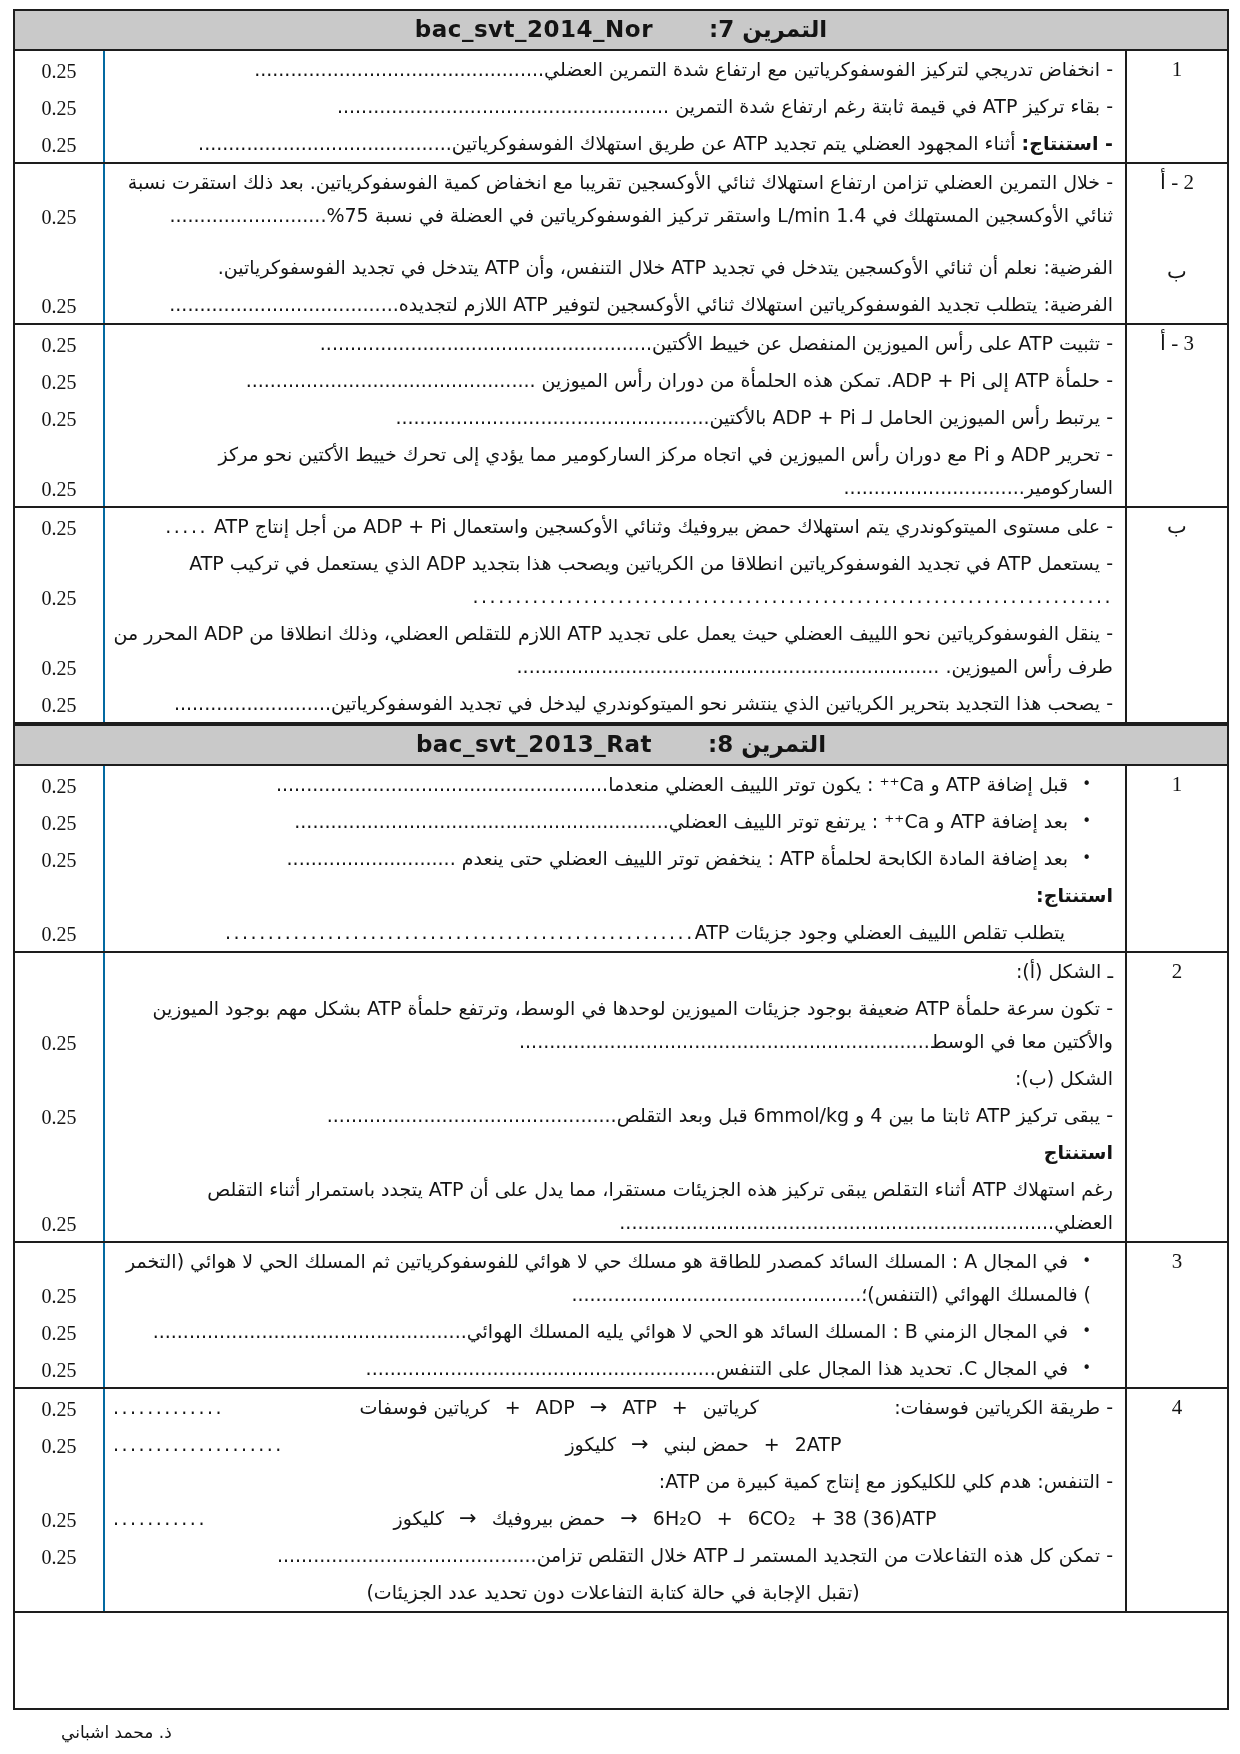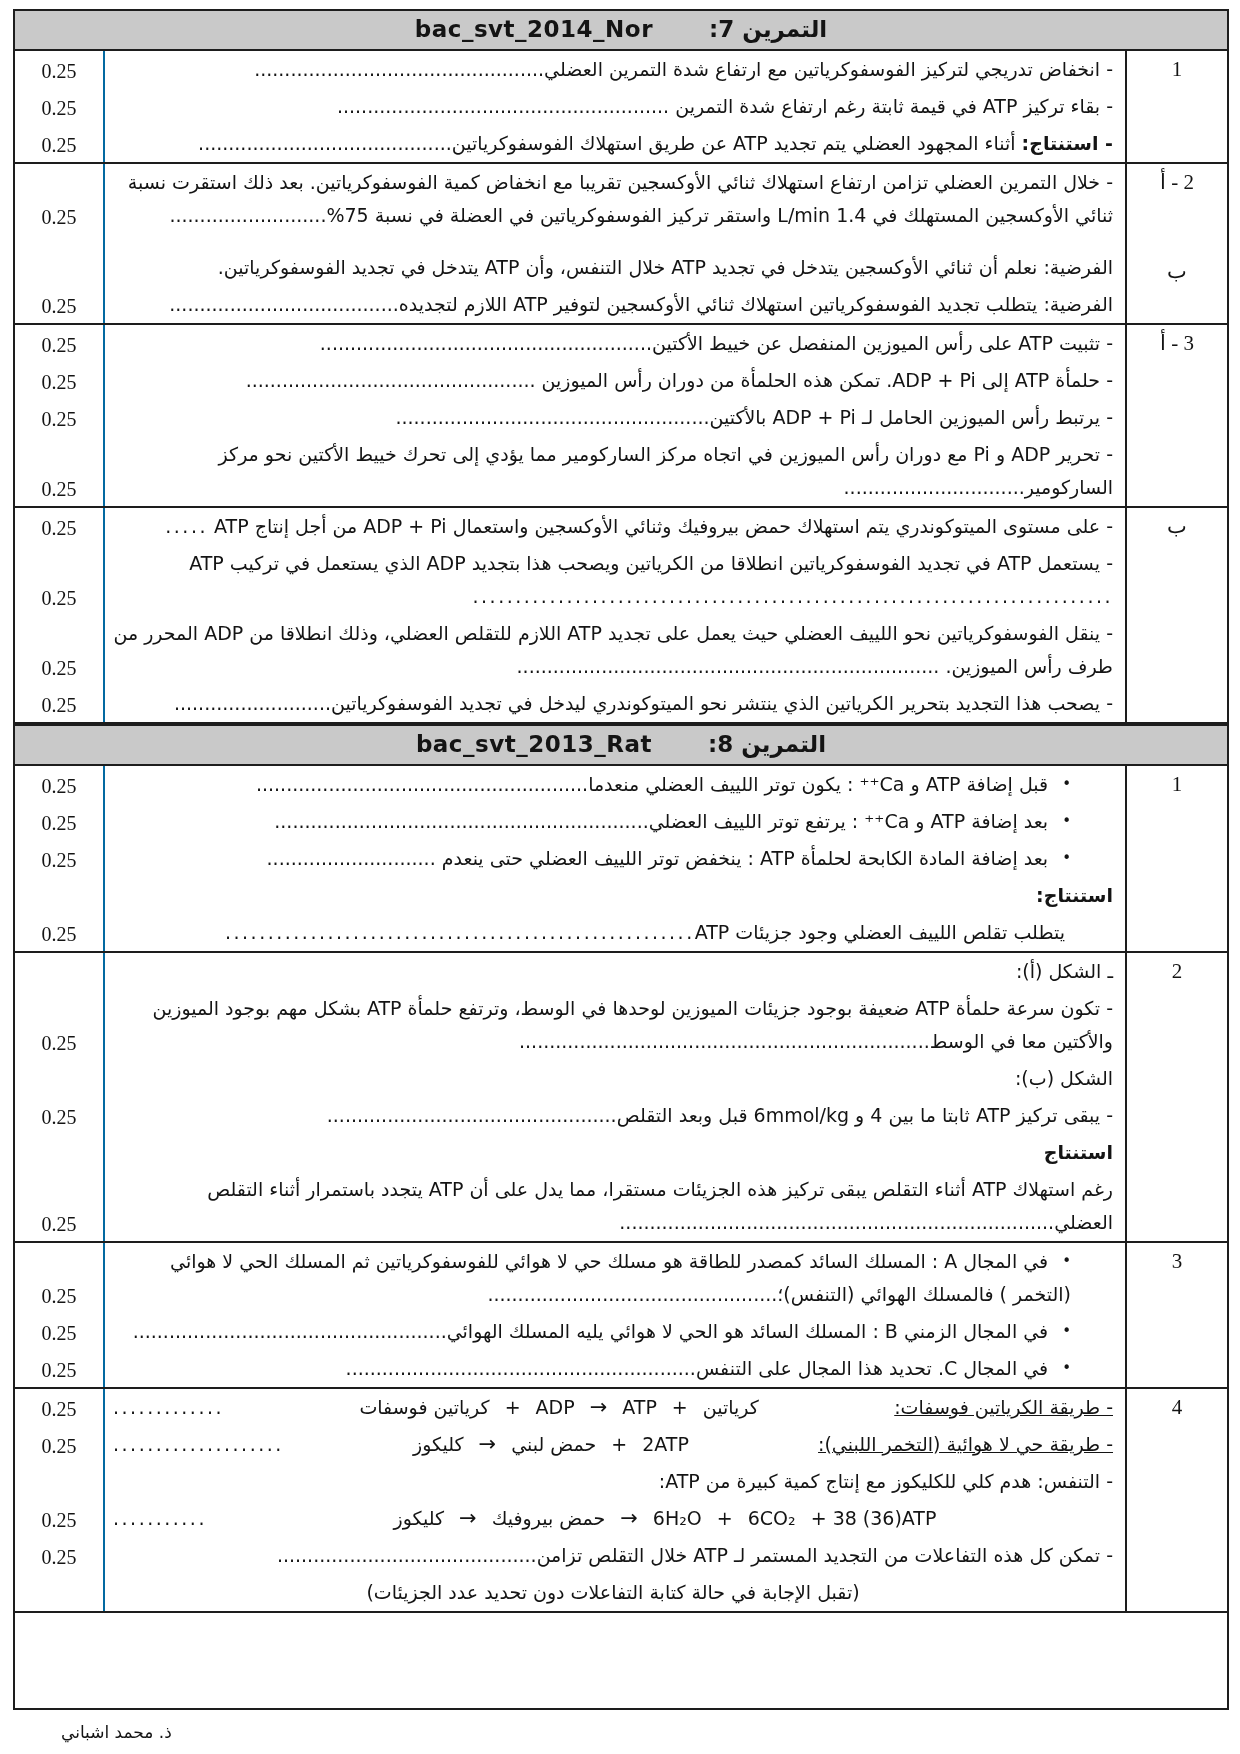--- a/index.html
+++ b/index.html
@@ -12,29 +12,29 @@
   .section + .section .sec-header{border-top:2px solid #1d1d1d;}
   .sec-code{letter-spacing:.5px;}
   .row{display:flex;align-items:stretch;border-bottom:2px solid #1d1d1d;}
   .row-body{flex:1;display:flex;flex-direction:column;min-width:0;}
   .item{display:flex;direction:ltr;align-items:stretch;}
   .score-cell{flex:0 0 88px;width:88px;border-right:2px solid #0369a1;display:flex;align-items:flex-end;justify-content:center;padding-bottom:5px;font-family:"Liberation Serif",serif;font-size:20px;}
   .text-cell{flex:1;min-width:0;direction:rtl;text-align:right;padding:2px 12px 2px 8px;font-size:19px;line-height:33px;overflow:hidden;}
   .num-cell{flex:0 0 100px;width:100px;border-left:2px solid #1d1d1d;direction:rtl;display:flex;flex-direction:column;align-items:center;padding-top:6px;font-family:"Liberation Serif",serif;font-size:21px;}
   .num-label + .num-label{margin-top:64px;}
   .gap .text-cell{padding-top:17px;}
-  .bulleted{padding-right:54px;}
+  .bulleted{padding-right:34px;}
   .bullet{margin-left:14px;font-size:15px;vertical-align:2px;}
   .prefix{font-weight:bold;}
   .bold{font-weight:bold;}
   .center{text-align:center;}
   .indent{padding-right:60px;}
   .dots{letter-spacing:2.5px;word-break:break-all;}
   .eq-line{display:flex;align-items:baseline;gap:10px;flex-wrap:nowrap;}
-  .eq-label{white-space:nowrap;flex:0 0 auto;text-decoration:underline;}
+  .eq-label{white-space:nowrap;flex:0 0 auto;}
   .eq{direction:ltr;display:inline-flex;align-items:baseline;gap:15px;margin-left:auto;margin-right:auto;flex:0 0 auto;}
   .eq .seg{white-space:nowrap;}
   .eq .arrow{font-size:21px;}
   .eq-line .dots{flex:0 1 auto;overflow:hidden;}
   .empty-row{flex:1;min-height:36px;}
   .footer{height:44px;display:flex;align-items:center;}
   .footer span{direction:rtl;margin-left:48px;font-size:17px;}
 </style>
 </head>
 <body>
@@ -279,21 +279,20 @@
                   <span class="seg">كرياتين</span>
                 </span>
                 <span class="dots">.............</span>
               </div>
             </div>
             <div class="item">
               <div class="score-cell">
                 <span class="score">0.25</span>
               </div>
               <div class="text-cell eq-line">
-                <span class="eq-label">- طريقة حي لا هوائية (التخمر اللبني):</span>
                 <span class="eq">
                   <span class="seg">كليكوز</span>
                   <span class="seg arrow">→</span>
                   <span class="seg">حمض لبني</span>
                   <span class="seg">+</span>
                   <span class="seg">2ATP</span>
                 </span>
                 <span class="dots">....................</span>
               </div>
             </div>

